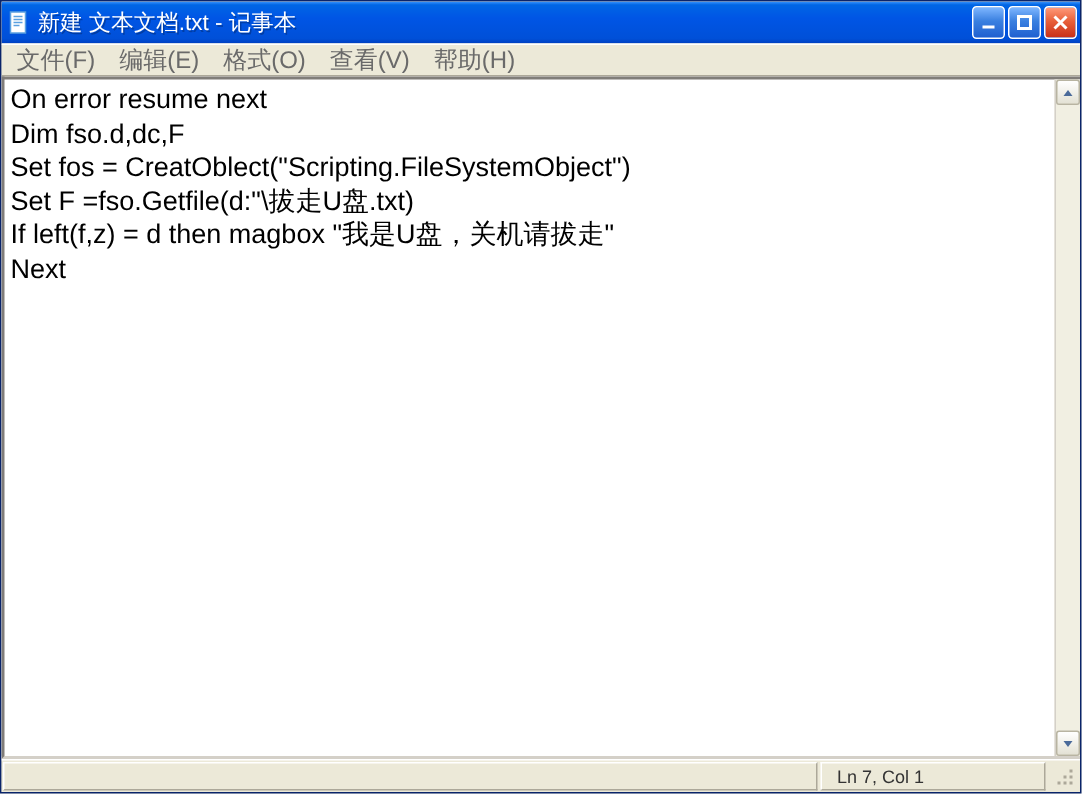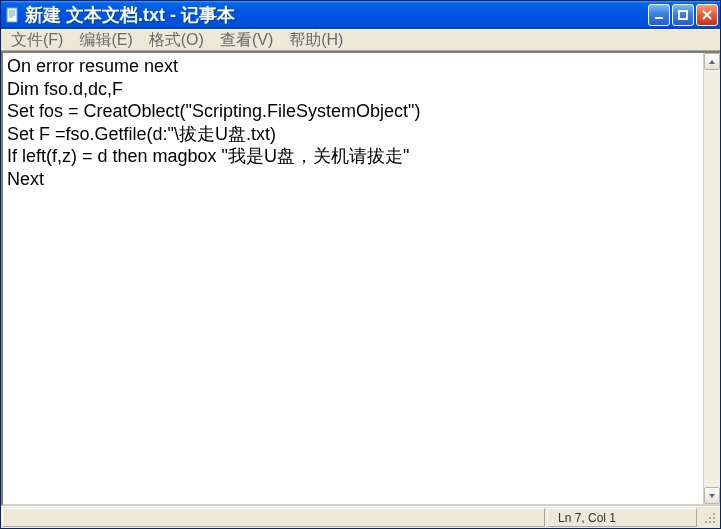--- a/index.html
+++ b/index.html
@@ -19,22 +19,22 @@
     padding: 0 2px 0 4px;
     color: #fff;
   }
   .titlebar .icon {
     width: 16px; height: 16px;
     display: inline-flex; align-items: center; justify-content: center;
     margin-right: 4px;
   }
   .titlebar .title {
     flex: 1;
-    font-size: 18px;
-    font-weight: bold;
+    font-size: 15px;
+    font-weight: normal;
     text-shadow: 1px 1px 0 rgba(0,0,0,.25);
     white-space: nowrap;
     overflow: hidden;
   }
   .winbtns { display: flex; gap: 2px; }
   .winbtn {
     width: 22px; height: 22px;
     border-radius: 3px;
     border: 1px solid #fff;
     display: flex; align-items: center; justify-content: center;

